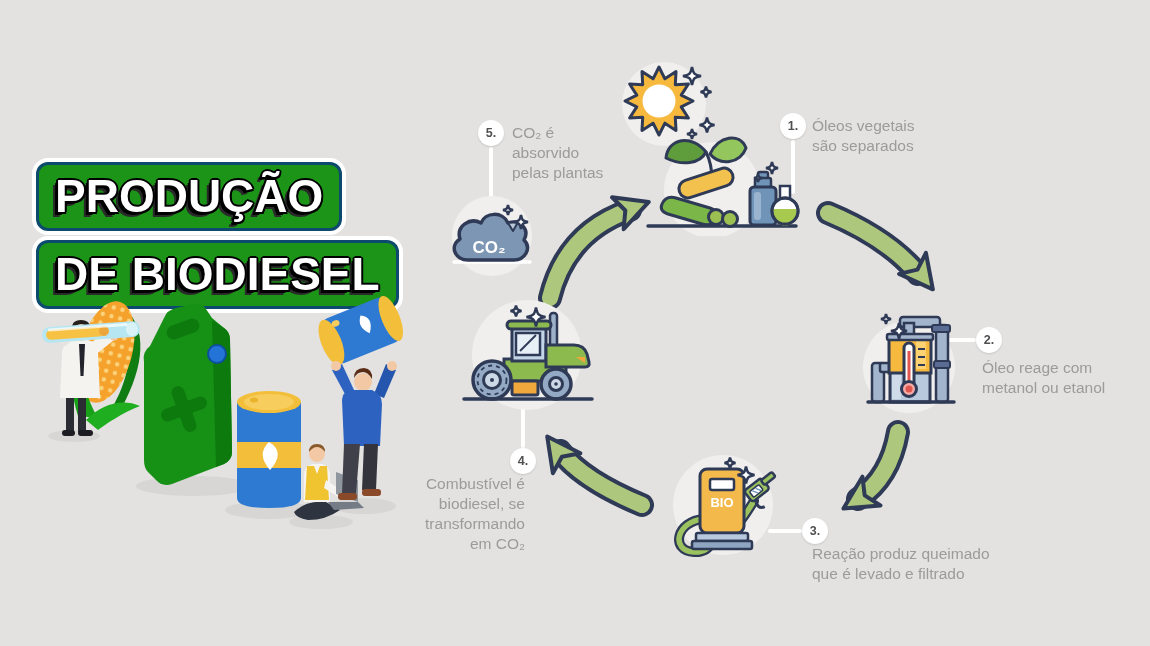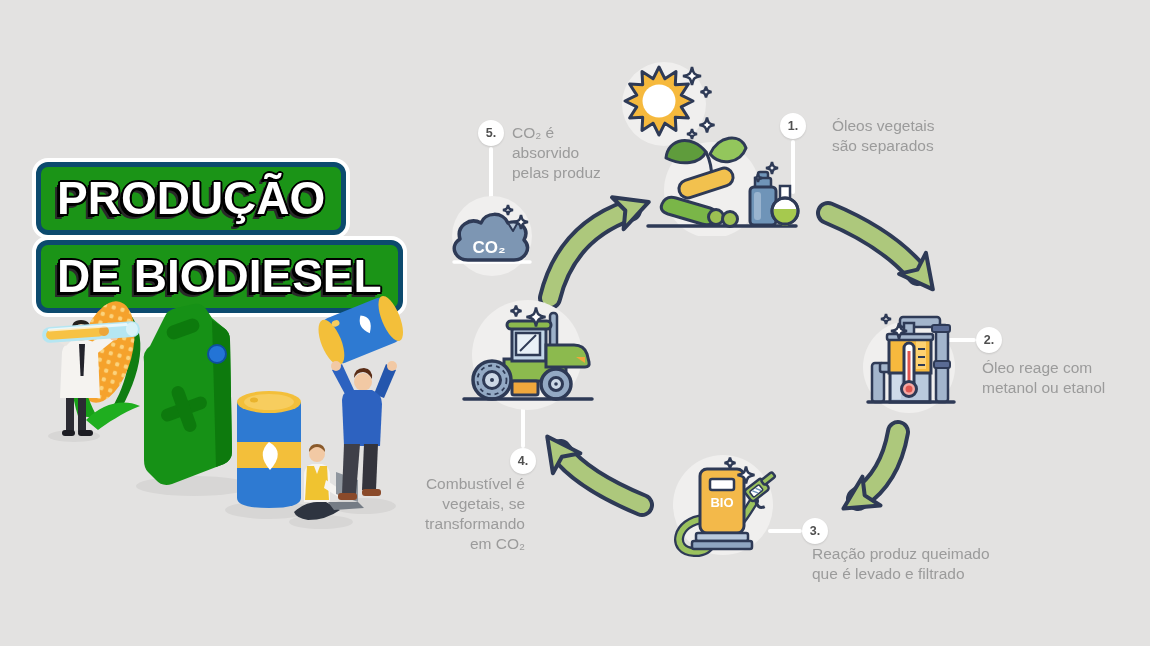--- a/index.html
+++ b/index.html
@@ -1,21 +1,21 @@
 <!DOCTYPE html>
 <html><head>
 <meta charset="utf-8">
 <style>
   html,body{margin:0;padding:0;}
   body{font-family:"Liberation Sans",sans-serif;}
   .stage{position:relative;width:1150px;height:646px;background:#e3e2e1;overflow:hidden;}
 
   
   .banner{position:absolute;left:36px;display:inline-block;background:#1b9417;
-          border:5px solid #0c4a6e;border-radius:12px;box-shadow:0 0 0 4px #ffffff;
+          border:3px solid #0c4a6e;border-radius:12px;box-shadow:0 0 0 4px #ffffff;
           padding:0 16px;height:63px;line-height:63px;}
   .banner-text{color:#fff;font-weight:700;font-size:46px;letter-spacing:0px;
     text-shadow:
       2px 0 0 #000,-2px 0 0 #000,0 2px 0 #000,0 -2px 0 #000,
       1.5px 1.5px 0 #000,-1.5px 1.5px 0 #000,1.5px -1.5px 0 #000,-1.5px -1.5px 0 #000,
       -3px 3px 0 #000,-5px 5px 0 #2a2a2a;}
 
   
   .step-text{position:absolute;color:#9b9b9b;font-size:15.5px;line-height:20px;
              white-space:pre-line;}
@@ -169,33 +169,33 @@
     <path d="M0,-1 C0.15,-0.25 0.25,-0.15 1,0 C0.25,0.15 0.15,0.25 0,1 C-0.15,0.25 -0.25,0.15 -1,0 C-0.25,-0.15 -0.15,-0.25 0,-1 Z" transform="translate(66,14) scale(5)" fill="#fff" stroke="#2e3a56" stroke-width="2.5" vector-effect="non-scaling-stroke"></path>
     <path d="M0,-1 C0.15,-0.25 0.25,-0.15 1,0 C0.25,0.15 0.15,0.25 0,1 C-0.15,0.25 -0.25,0.15 -1,0 C-0.25,-0.15 -0.15,-0.25 0,-1 Z" transform="translate(79,26) scale(7)" fill="#fff" stroke="#2e3a56" stroke-width="2.5" vector-effect="non-scaling-stroke"></path>
   </svg>
 
   <div class="badge" style="left:780px;top:113px;">1.</div>
   <div class="badge" style="left:976px;top:327px;">2.</div>
   <div class="badge" style="left:802px;top:518px;">3.</div>
   <div class="badge" style="left:510px;top:448px;">4.</div>
   <div class="badge" style="left:478px;top:120px;">5.</div>
 
-  <div class="step-text" style="left:812px;top:116px;width:170px;margin-left:20px;">Óleos vegetais
+  <div class="step-text" style="left:812px;top:116px;width:170px;">Óleos vegetais
 são separados</div>
   <div class="step-text" style="left:982px;top:358px;width:170px;">Óleo reage com
 metanol ou etanol</div>
   <div class="step-text" style="left:812px;top:544px;width:210px;">Reação produz queimado
 que é levado e filtrado</div>
   <div class="step-text" style="left:385px;top:474px;width:140px;text-align:right;">Combustível é
-vegetais, se
+biodiesel, se
 transformando
 em CO₂</div>
   <div class="step-text" style="left:512px;top:123px;width:140px;">CO₂ é
 absorvido
-pelas produz</div>
+pelas plantas</div>
 
   <div class="banner" style="top:162px;">
     <span class="banner-text">PRODUÇÃO</span>
   </div>
   <div class="banner" style="top:240px;text-align:right;">
     <span class="banner-text">DE BIODIESEL</span>
   </div>
 
   <svg class="abs" style="left:26px;top:294px;" width="385" height="250" viewBox="0 0 385 250">
     <defs>

